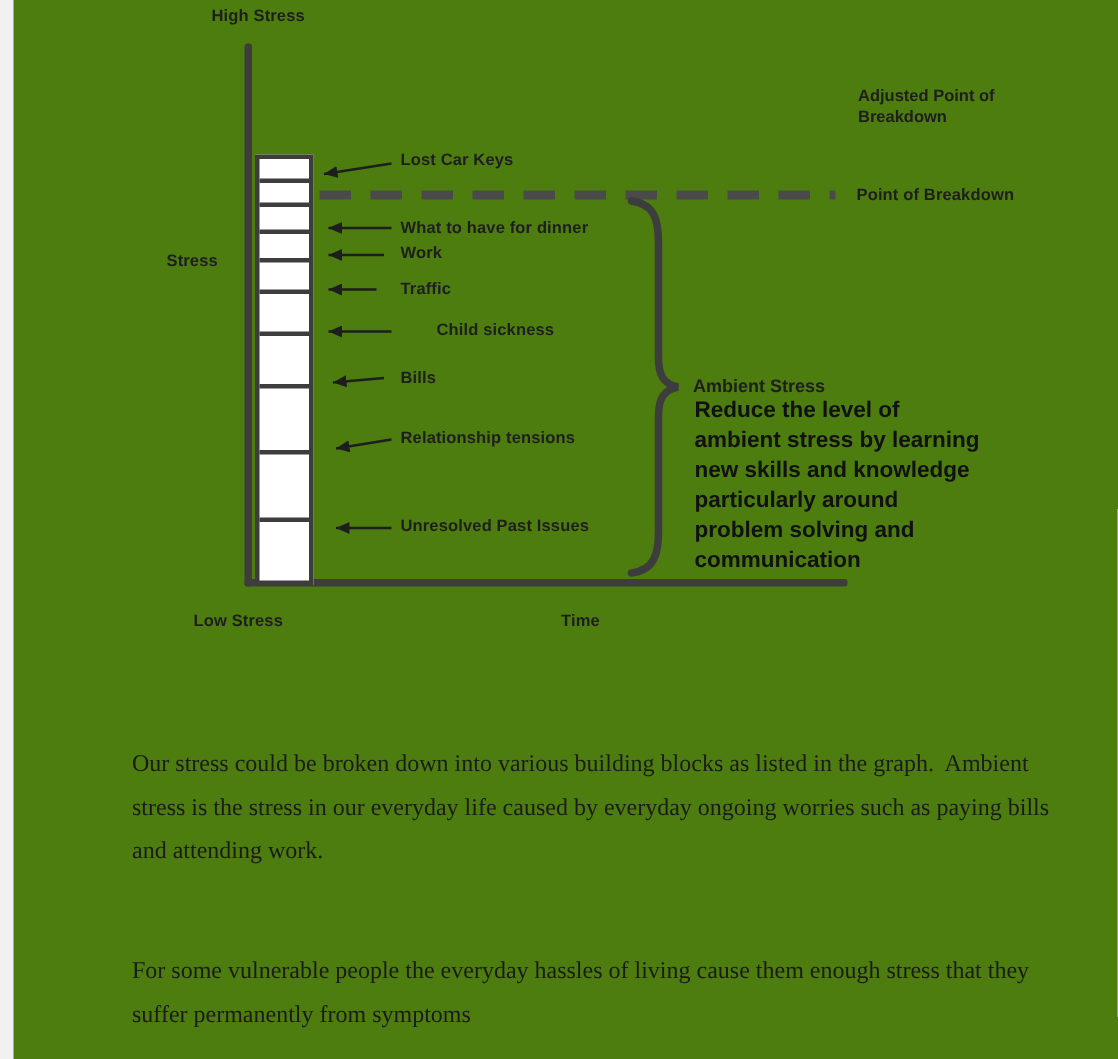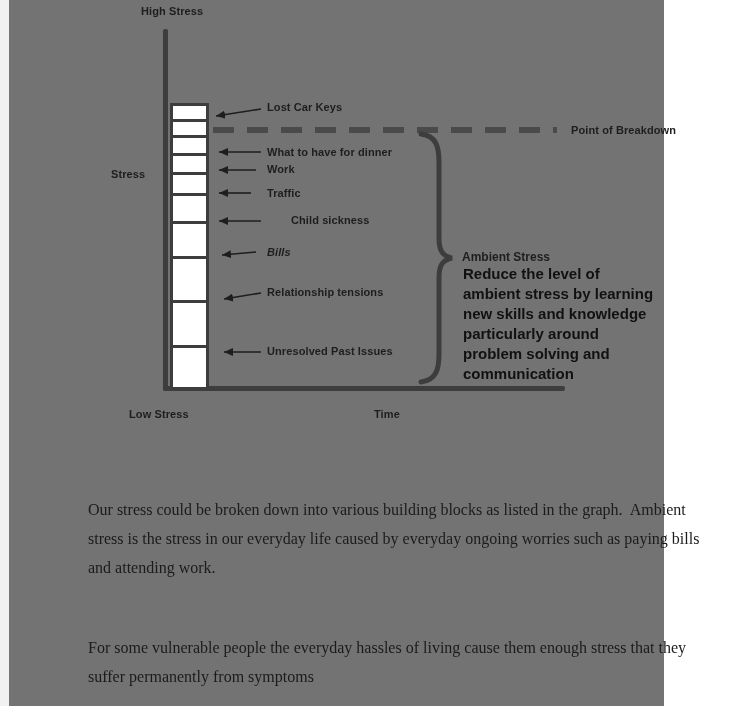--- a/index.html
+++ b/index.html
@@ -1,21 +1,21 @@
 <!DOCTYPE html>
 <html><head>
 <meta charset="utf-8">
 <style>
   * { margin:0; padding:0; box-sizing:border-box; }
   html,body { background:#ffffff; }
   body {
     width:745px; height:706px; overflow:hidden; position:relative;
     font-family:"Liberation Sans", sans-serif;
   }
-  .page { position:relative; width:664px; height:706px; background:#737373; }
+  .page { position:relative; width:745px; height:706px; background:#4d7c0f; }
   .page-edge { position:absolute; left:0; top:0; width:9px; height:706px; background:#f1f1f1; }
 
   
   .diagram { position:absolute; left:0; top:0; width:745px; height:440px; }
   .dlbl {
     position:absolute; font-weight:bold; font-size:11px; color:#1e1e1e;
     white-space:nowrap; letter-spacing:0.1px;
   }
   .axis-v { position:absolute; left:163px; top:29px; width:5px; height:362px; background:#3d3d3d; border-radius:2px; }
   .axis-h { position:absolute; left:163px; top:386px; width:402px; height:5px; background:#3d3d3d; border-radius:2px; }
@@ -85,24 +85,25 @@
       <line x1="261" y1="293" x2="224" y2="299" stroke="#1e1e1e" stroke-width="1.6" marker-end="url(#ah)"></line>
       <line x1="261" y1="352" x2="224" y2="352" stroke="#1e1e1e" stroke-width="1.6" marker-end="url(#ah)"></line>
       <path d="M 421 134 C 436 136 439 146 439 162 L 439 238 C 439 250 442 256 452 258 C 442 260 439 266 439 278 L 439 354 C 439 370 436 380 421 382" fill="none" stroke="#3d3d3d" stroke-width="5" stroke-linecap="round"></path>
     </svg>
 
     <div class="dlbl" style="left:267px; top:101px;">Lost Car Keys</div>
     <div class="dlbl" style="left:267px; top:146px;">What to have for dinner</div>
     <div class="dlbl" style="left:267px; top:163px;">Work</div>
     <div class="dlbl" style="left:267px; top:187px;">Traffic</div>
     <div class="dlbl" style="left:267px; top:214px;margin-left:24px;">Child sickness</div>
-    <div class="dlbl" style="left:267px; top:246px;font-style:italic;">Bills</div>
+    <div class="dlbl" style="left:267px; top:246px;">Bills</div>
     <div class="dlbl" style="left:267px; top:286px;">Relationship tensions</div>
     <div class="dlbl" style="left:267px; top:345px;">Unresolved Past Issues</div>
 
+    <div class="adjusted">Adjusted Point of Breakdown</div>
     <div class="dlbl" style="left:571px; top:124px;">Point of Breakdown</div>
     <div class="ambient-lbl">Ambient Stress</div>
     <div class="advice">Reduce the level of ambient stress by learning new skills and knowledge particularly around problem solving and communication</div>
 
   </div>
 
   <div class="bodycopy">
     <p>Our stress could be broken down into various building blocks as listed in the graph.  Ambient stress is the stress in our everyday life caused by everyday ongoing worries such as paying bills and attending work.</p>
     <p>For some vulnerable people the everyday hassles of living cause them enough stress that they suffer permanently from symptoms</p>
   </div>

